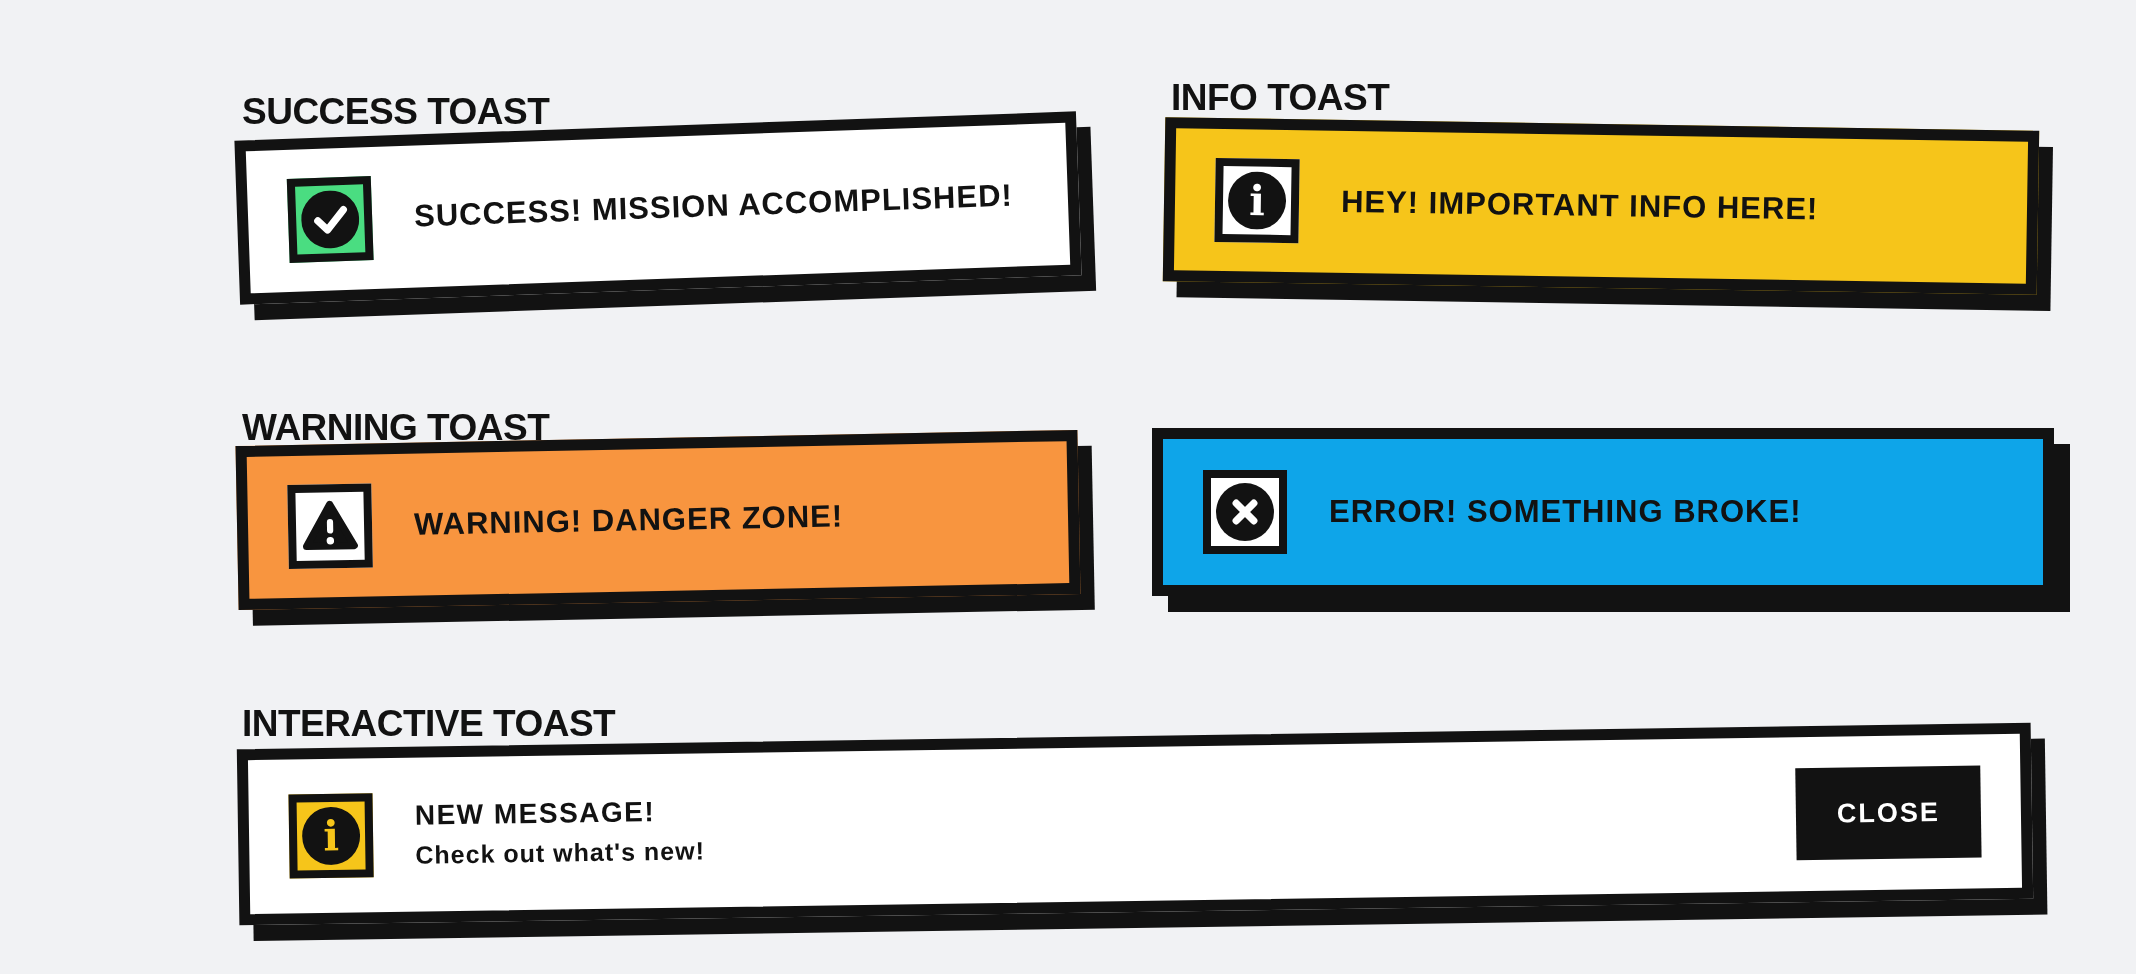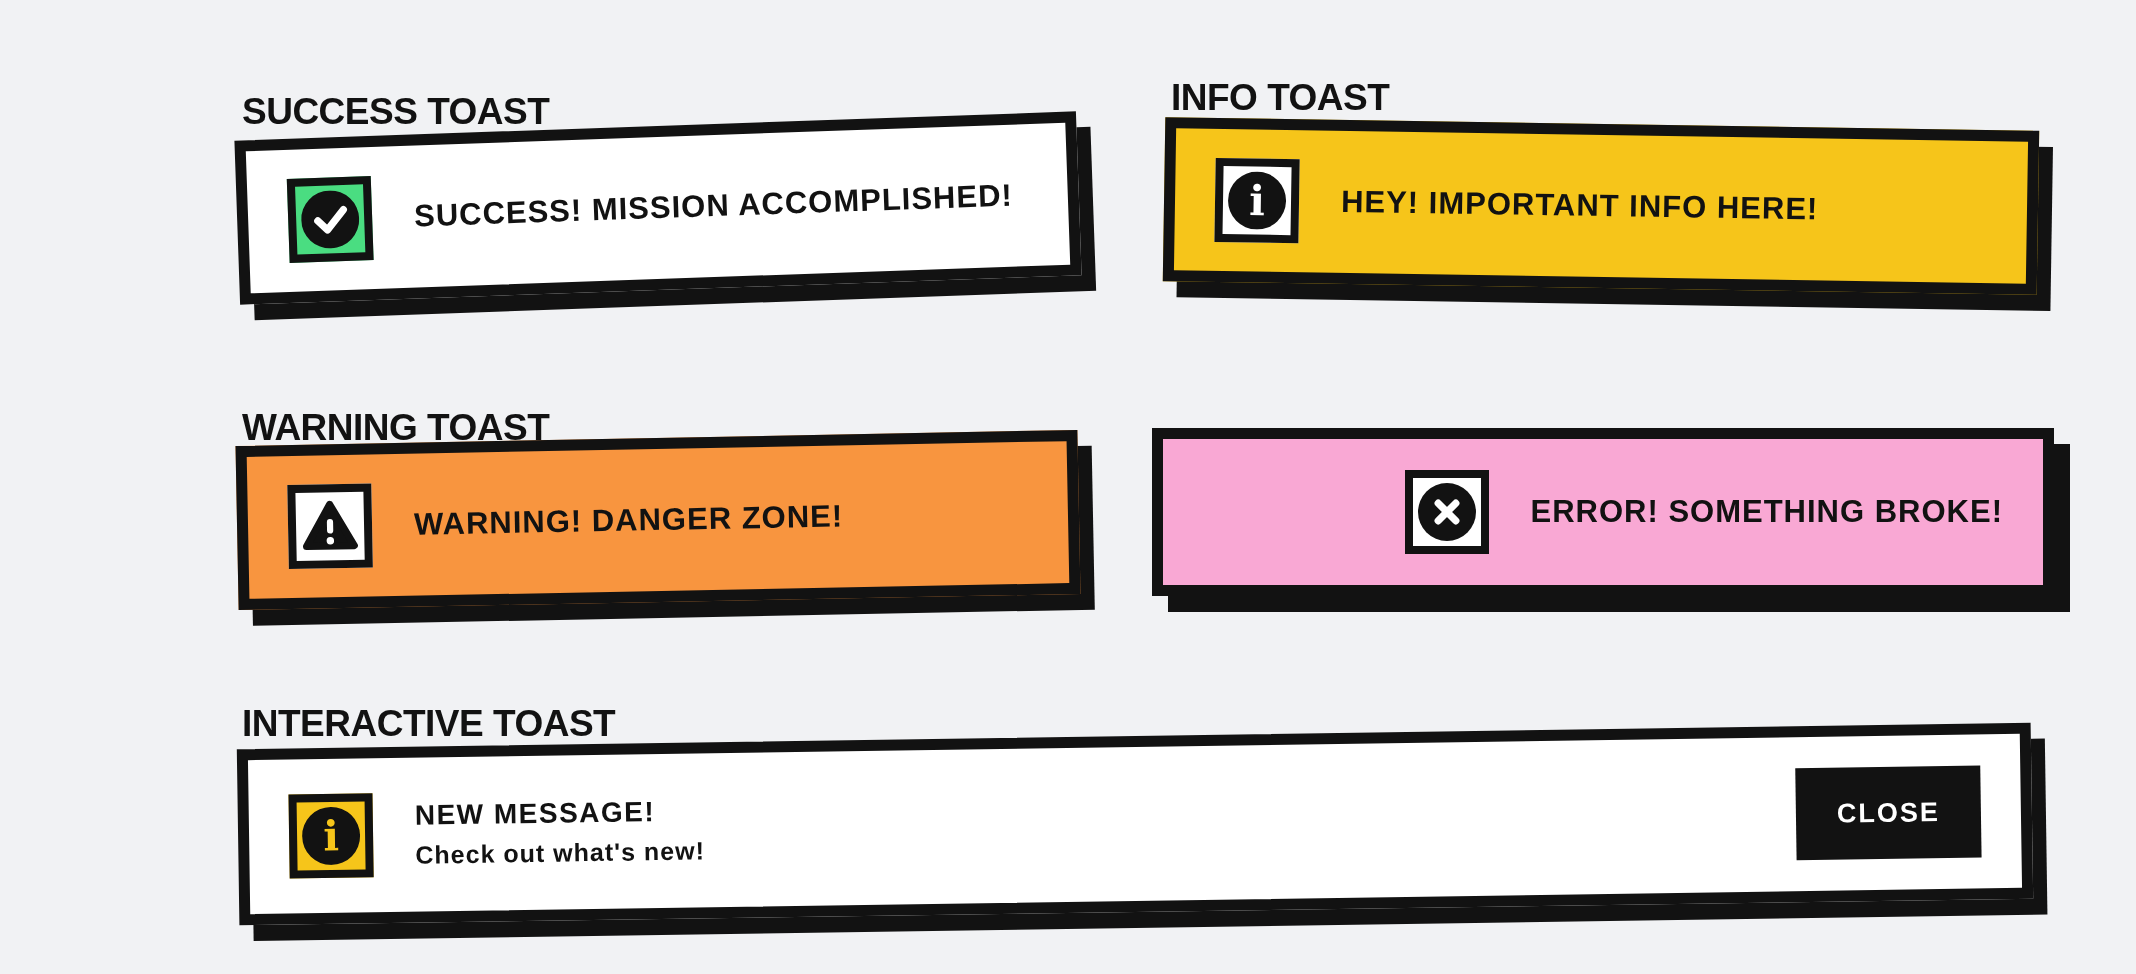--- a/index.html
+++ b/index.html
@@ -114,21 +114,21 @@
     <div class="icon-box" style="background-color: rgb(255, 255, 255); color: rgb(255, 255, 255);">
       <svg width="58" height="58" viewBox="0 0 56 56" aria-hidden="true">
         <path d="M28 7 L51 47 L5 47 Z" fill="#121212" stroke="#121212" stroke-width="7" stroke-linejoin="round"></path>
         <rect x="25" y="21" width="6" height="14" rx="3" fill="currentColor"></rect>
         <circle cx="28" cy="42" r="3.6" fill="currentColor"></circle>
       </svg>
     </div>
     <p class="toast-message">WARNING! DANGER ZONE!</p>
   </div>
 
-  <div class="toast error" style="background-color: #f9a8d4; justify-content: flex-end;">
+  <div class="toast error" style="background-color: #0ea5e9;">
     <div class="icon-box" style="background-color: rgb(255, 255, 255); color: rgb(255, 255, 255);">
       <svg width="58" height="58" viewBox="0 0 56 56" aria-hidden="true">
         <circle cx="28" cy="28" r="28" fill="#121212"></circle>
         <path d="M19.5 19.5 L36.5 36.5 M36.5 19.5 L19.5 36.5" fill="none" stroke="currentColor" stroke-width="7" stroke-linecap="round"></path>
       </svg>
     </div>
     <p class="toast-message">ERROR! SOMETHING BROKE!</p>
   </div>
 
   <h2 class="section-label label-interactive">INTERACTIVE TOAST</h2>

